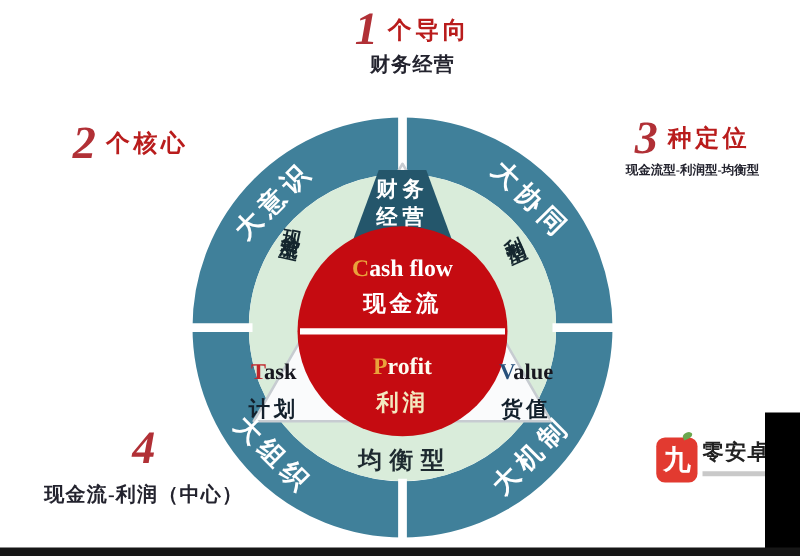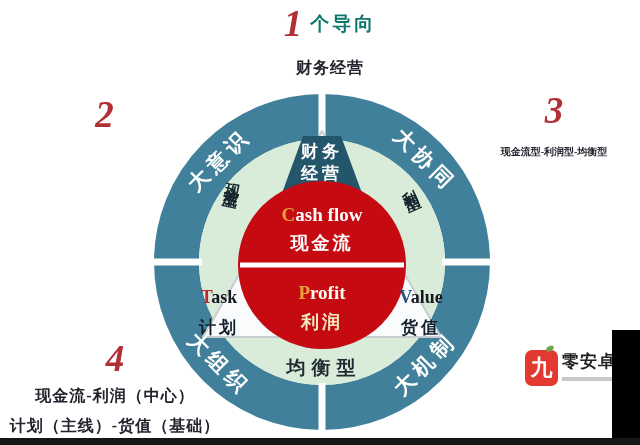--- a/index.html
+++ b/index.html
@@ -11,25 +11,25 @@
 
   
   .anno{position:absolute;text-align:center;color:#23232e;}
   .anno-head{display:flex;align-items:center;justify-content:center;gap:8px;}
   .num{
     font-family:"Liberation Serif",serif;font-style:italic;font-weight:bold;
     font-size:37px;line-height:1;color:#b13036;
   }
   .head-label{
     font-family:Liberation Sans, sans-serif;font-weight:bold;font-size:19px;
-    letter-spacing:3px;color:#0f766e;
+    letter-spacing:3px;color:#b91c1c;
   }
   .anno-sub{
     font-family:"Liberation Serif",serif;font-weight:bold;font-size:16px;
-    letter-spacing:1px;color:#23232e;margin-top:16px;white-space:nowrap;
+    letter-spacing:1px;color:#23232e;margin-top:0;white-space:nowrap;
   }
   .anno-top{left:240px;top:5px;width:180px;}
   .anno-left{left:22px;top:96px;width:165px;}
   .anno-right{left:468px;top:92px;width:172px;}
   .anno-right .anno-sub{font-size:10px;letter-spacing:0;}
   .anno-bottom-left{left:0px;top:340px;width:230px;}
   .anno-bottom-left .anno-sub{margin-top:9px;}
 
   
   .vlabel{
@@ -124,36 +124,37 @@
     <div class="anno-head">
       <span class="num">1</span>
       <span class="head-label">个导向</span>
     </div>
     <div class="anno-sub">财务经营</div>
   </div>
 
   <div class="anno anno-left">
     <div class="anno-head">
       <span class="num">2</span>
+      <span class="head-label">个核心</span>
     </div>
   </div>
 
   <div class="anno anno-right">
     <div class="anno-head">
       <span class="num">3</span>
+      <span class="head-label">种定位</span>
     </div>
     <div class="anno-sub">现金流型-利润型-均衡型</div>
   </div>
 
   <div class="anno anno-bottom-left">
     <div class="anno-head">
       <span class="num">4</span>
     </div>
     <div class="anno-sub">现金流-利润（中心）</div>
-    <div class="anno-sub">计划（主线）-货值（基础）</div>
   </div>
 
   <div class="watermark">
     <div class="seal">
       <span>九</span>
       <span class="leaf"></span>
     </div>
     <div class="wm-text">
       <div class="wm-name">零安卓网</div>
       <div class="wm-caption"></div>

